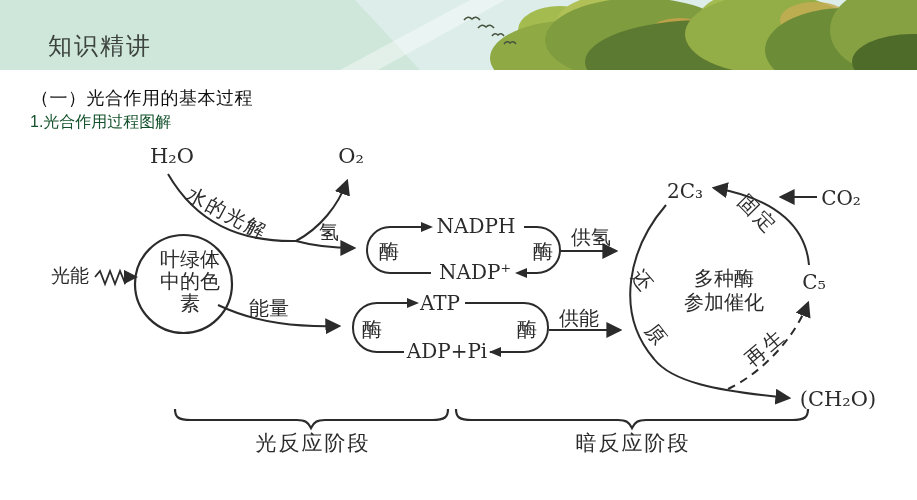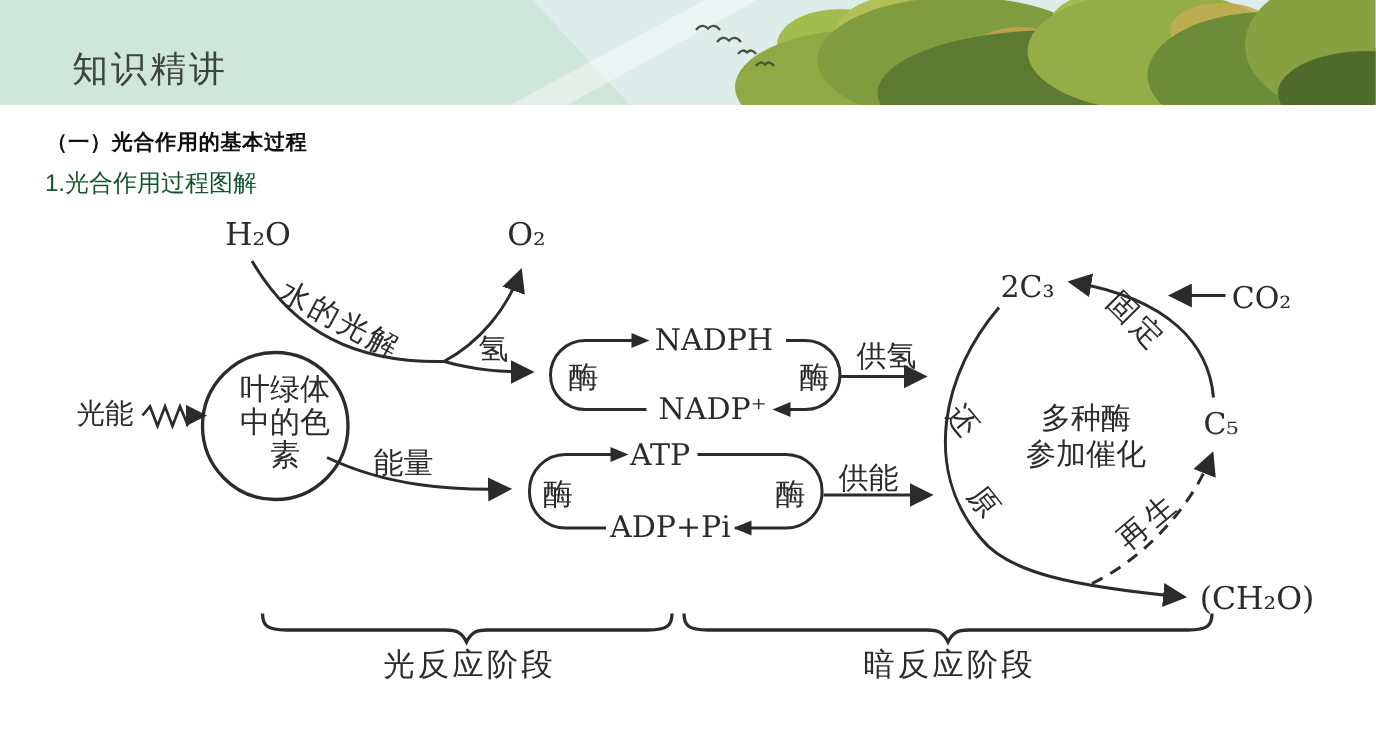--- a/index.html
+++ b/index.html
@@ -2,21 +2,21 @@
 <html><head>
 <meta charset="utf-8">
 <style>
   html,body{margin:0;padding:0;}
   body{width:917px;height:500px;overflow:hidden;background:#ffffff;
        font-family:"Liberation Sans", sans-serif;}
   .slide{position:relative;width:776px;height:500px;background:#ffffff;}
   .banner-svg{position:absolute;top:0;left:0;display:block;}
   .banner-title{position:absolute;top:30px;left:48px;font-size:24px;color:#3d4440;
       letter-spacing:2px;font-family:"Liberation Sans",sans-serif;}
-  .section-title{position:absolute;top:86px;left:31px;font-size:14px;font-weight:bold;
+  .section-title{position:absolute;top:86px;left:31px;font-size:18px;font-weight:normal;
       color:#101010;letter-spacing:0.5px;}
   .section-subtitle{position:absolute;top:112px;left:30px;font-size:16px;color:#14532d;}
   .diagram-svg{position:absolute;top:140px;left:0;display:block;}
   .diagram-svg text{font-family:"DejaVu Serif","Liberation Serif",serif;fill:#2b2b2b;}
 </style>
 </head>
 <body>
 
 <div class="slide">
 

